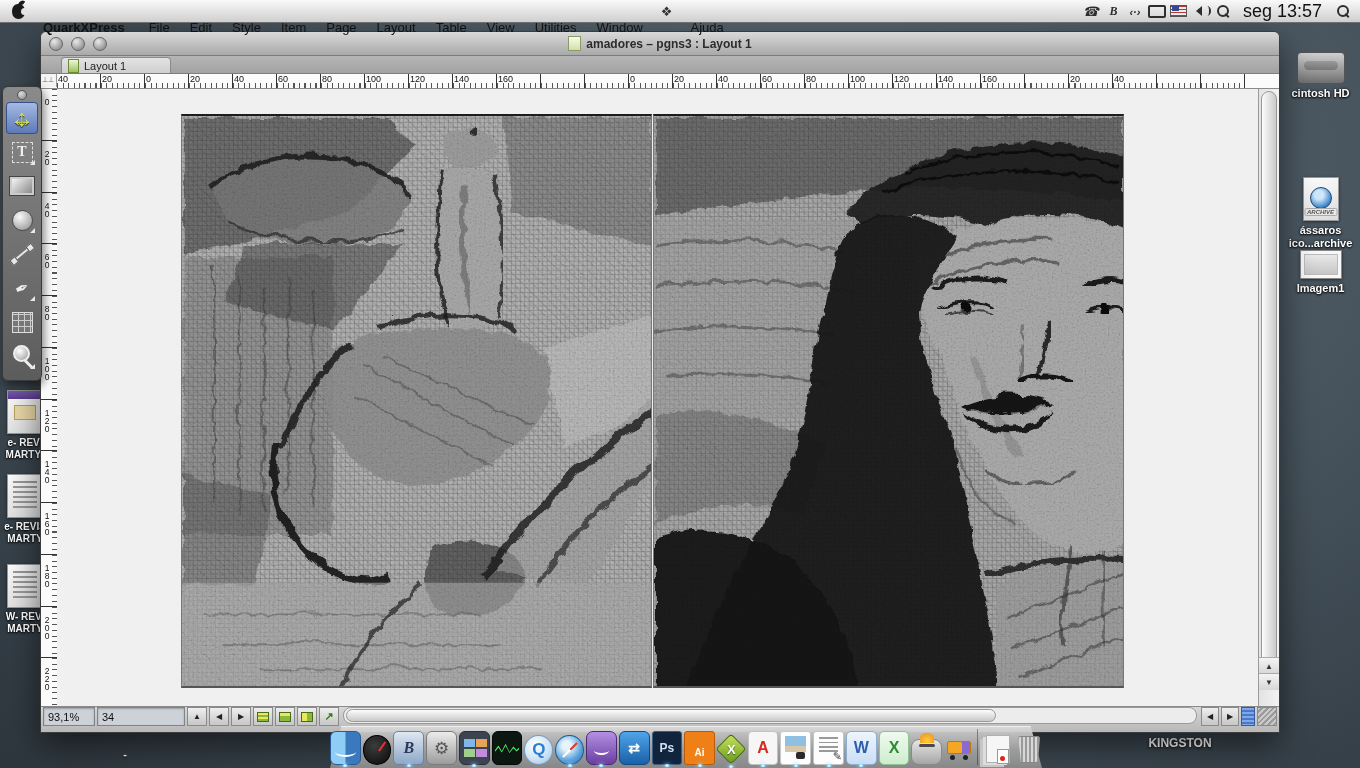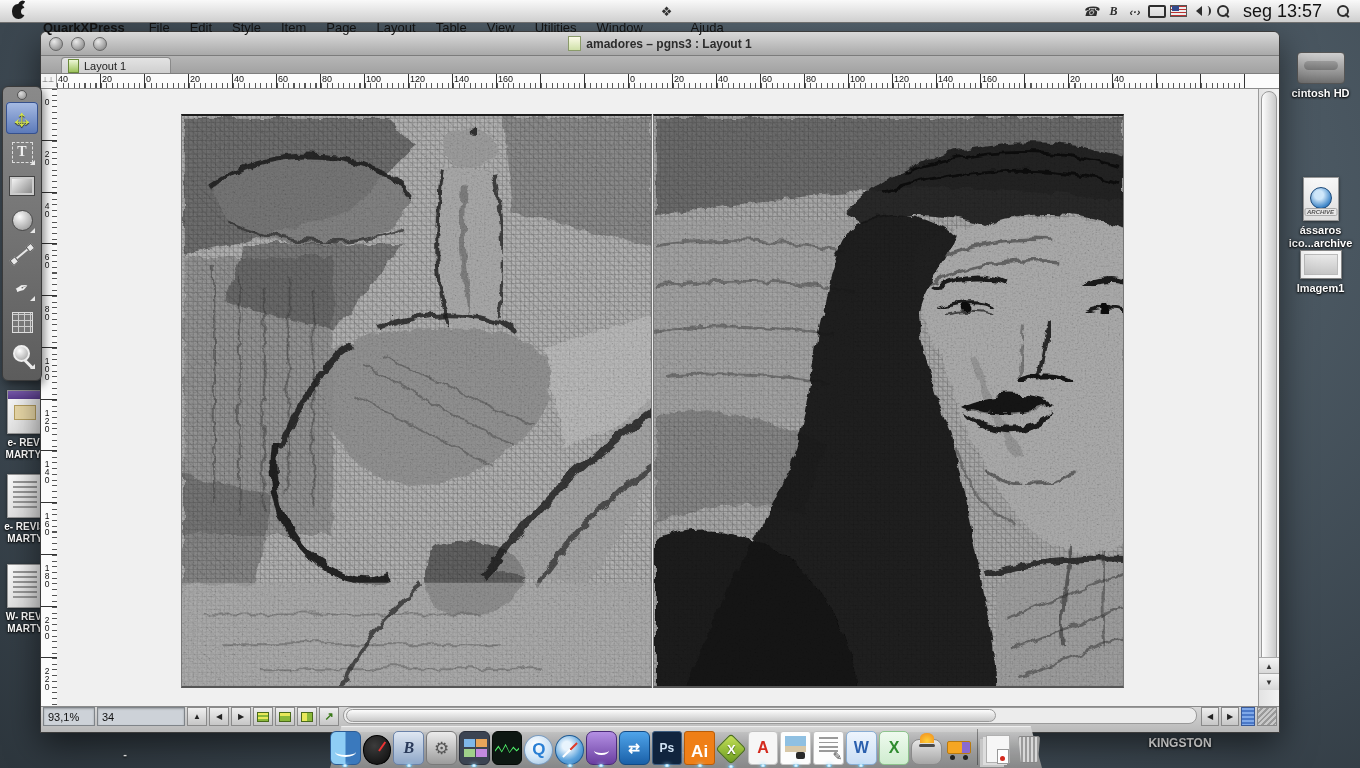--- a/index.html
+++ b/index.html
@@ -189,21 +189,21 @@
   .ic-quicktime .glyph{font-size:17px;color:#2a7fd4;}
   .ic-safari{border-radius:50%;background:radial-gradient(circle at 40% 35%,#e8f4fd 18%,#5aa2dc 60%,#2a6cb0);border:1px solid #1d5a94;width:28px;height:28px;}
   .ic-safari .a1{width:2px;height:20px;left:13px;top:4px;background:linear-gradient(180deg,#e03a2a 50%,#fff 50%);transform:rotate(45deg);}
   .ic-chat{border-radius:7px;background:linear-gradient(180deg,#b490e4,#6a3fa0);border:1px solid #4a2a78;}
   .ic-chat .a1{left:7px;right:7px;bottom:9px;height:7px;border-bottom:2px solid #fff;border-radius:50%;}
   .ic-teamviewer{border-radius:6px;background:linear-gradient(180deg,#4fa4ea,#1a60a8);border:1px solid #124a84;}
   .ic-teamviewer .glyph{color:#fff;font-size:14px;}
   .ic-photoshop{border-radius:3px;background:#10243e;border:1px solid #3d5d80;}
   .ic-photoshop .glyph{color:#cfe2f4;font-size:12px;}
   .ic-illustrator{border-radius:3px;background:#ef7f17;border:1px solid #b85c08;}
-  .ic-illustrator .glyph{color:#fff;font-size:17px;margin-top:8px;}
+  .ic-illustrator .glyph{color:#fff;font-size:10px;margin-top:8px;}
   .ic-quark .a1{width:20px;height:20px;transform:rotate(45deg);background:linear-gradient(135deg,#c6e25a,#6a9a1e);border:1px solid #4a701a;border-radius:4px;}
   .ic-quark .glyph{color:#fff;font-size:13px;text-shadow:0 1px 1px #3a5a10;}
   .ic-acrobat{border-radius:4px;background:#f6f6f6;border:1px solid #c2c2c2;}
   .ic-acrobat .glyph{color:#d42a1e;font-size:16px;}
   .ic-iphoto{border-radius:3px;background:#fdfdfd;border:1px solid #c8c8c8;}
   .ic-iphoto .a1{left:4px;right:4px;top:4px;height:16px;background:linear-gradient(180deg,#8fc0e2 60%,#d8c8a8 60%);}
   .ic-iphoto .a2{width:9px;height:7px;background:#2a2a2a;border-radius:2px;right:5px;bottom:5px;}
   .ic-textedit{border-radius:3px;background:#fdfdfd;border:1px solid #c2c2c2;}
   .ic-textedit .a1{left:5px;right:5px;top:5px;height:18px;background:repeating-linear-gradient(180deg,#9a9a9a 0 1.5px,transparent 1.5px 4.5px);}
   .ic-textedit .glyph{position:absolute;right:1px;bottom:1px;font-size:11px;color:#444;font-weight:normal;}

